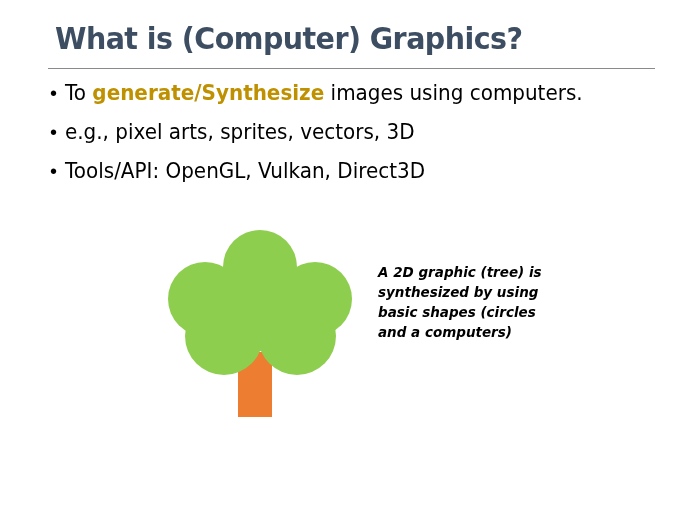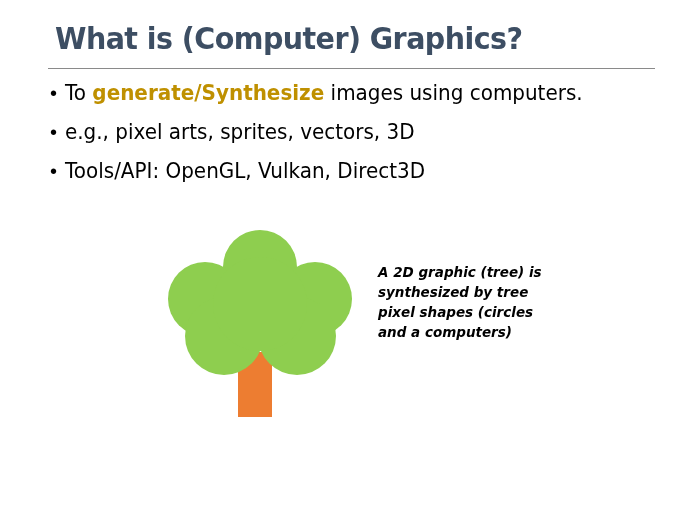--- a/index.html
+++ b/index.html
@@ -141,18 +141,18 @@
       <circle cx="45" cy="77" r="37" fill="#8ECE4F"></circle>
       <circle cx="155" cy="77" r="37" fill="#8ECE4F"></circle>
       <circle cx="64" cy="114" r="39" fill="#8ECE4F"></circle>
       <circle cx="137" cy="114" r="39" fill="#8ECE4F"></circle>
       <circle cx="100" cy="82" r="47" fill="#8ECE4F"></circle>
     </svg>
   </div>
 
   <div id="caption">
     <span class="caption-line">A 2D graphic (tree) is</span>
-    <span class="caption-line">synthesized by tree</span>
-    <span class="caption-line">pixel shapes (circles</span>
+    <span class="caption-line">synthesized by using</span>
+    <span class="caption-line">basic shapes (circles</span>
     <span class="caption-line">and a computers)</span>
   </div>
 
 </div>
 
 </body></html>

